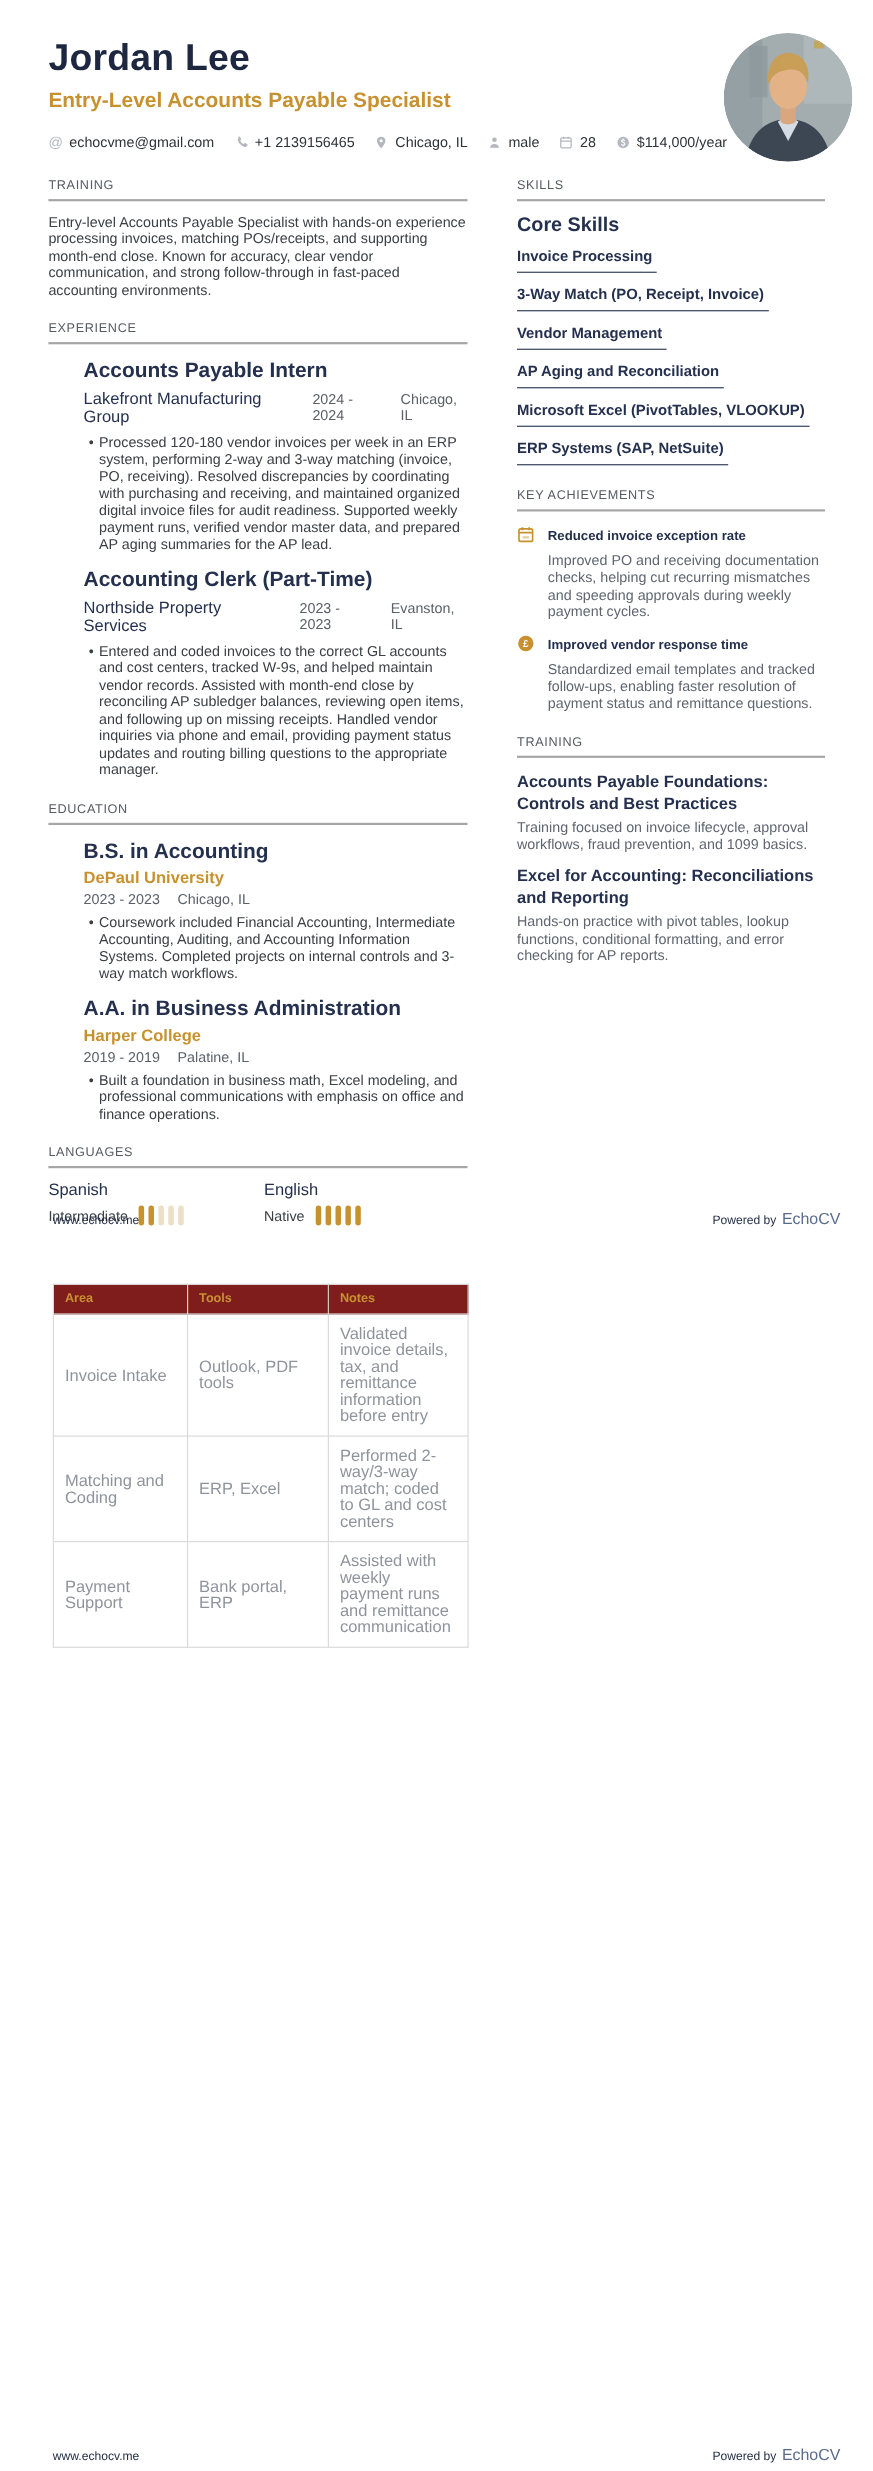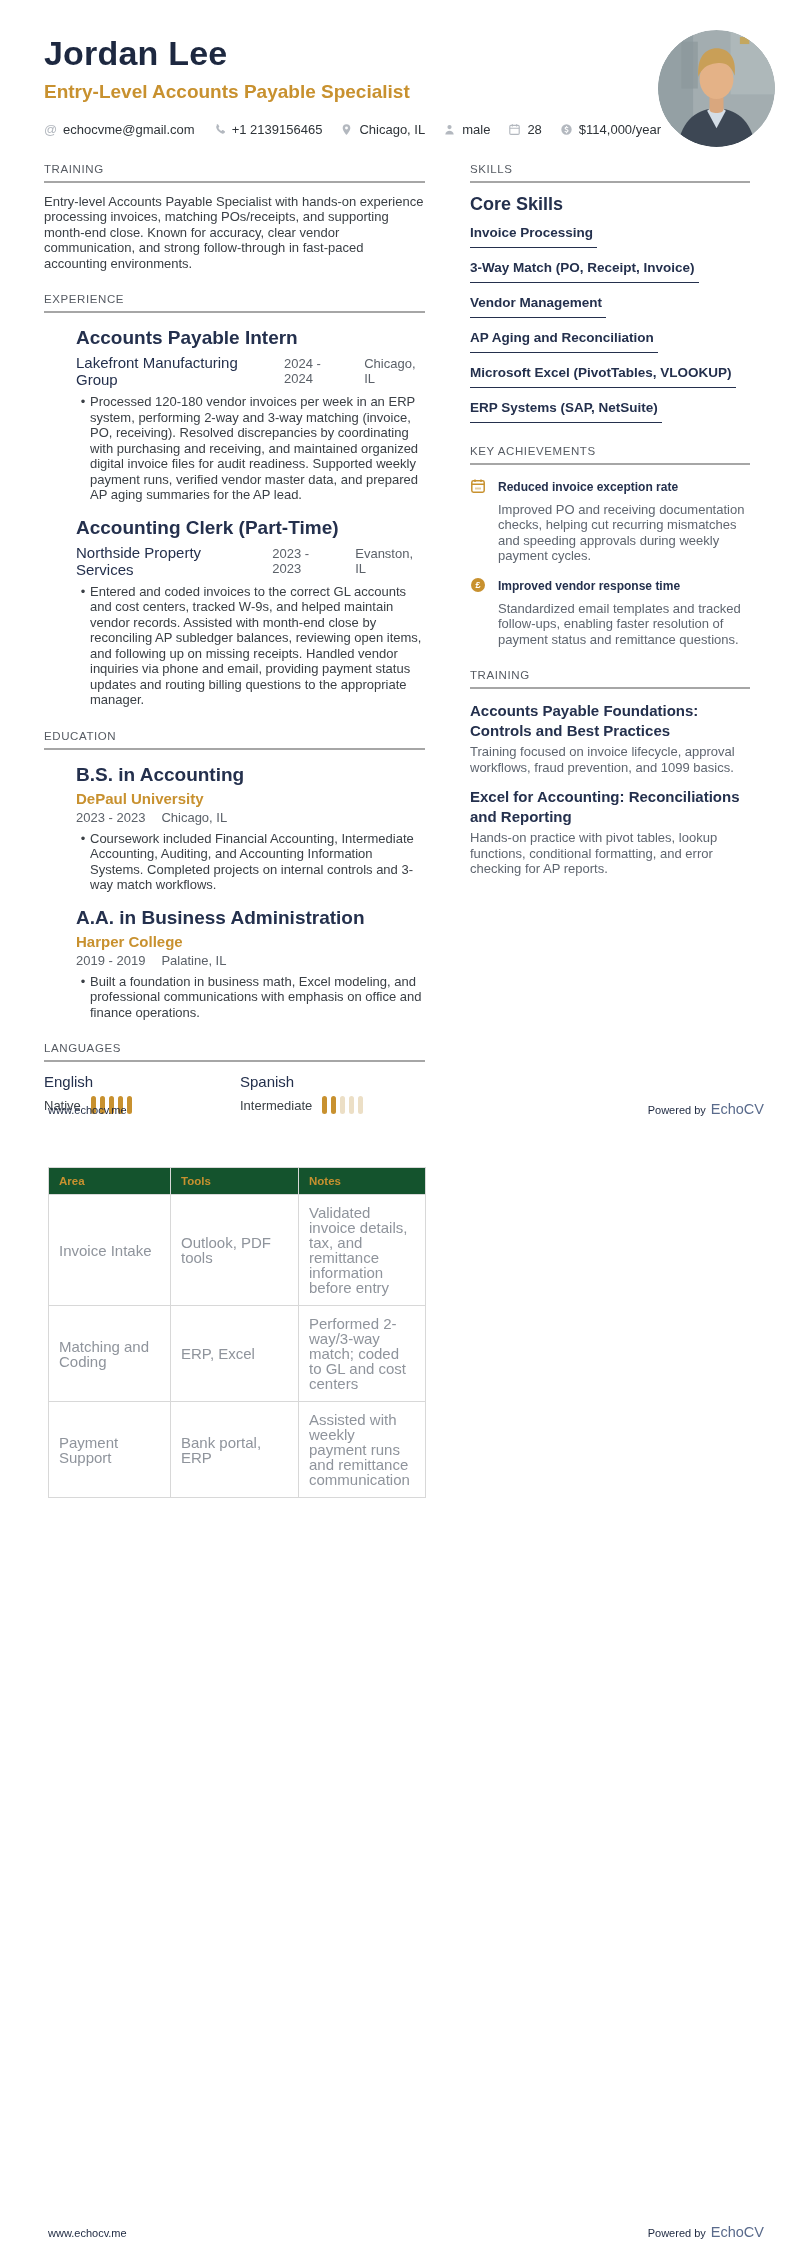--- a/index.html
+++ b/index.html
@@ -93,21 +93,21 @@
   
   .footer { position:absolute; left:48px; right:30px; bottom:5px;
             display:flex; justify-content:space-between; align-items:baseline; }
   .f-site { font-size:11px; color:#1d2840; }
   .f-pwr { font-size:11px; color:#1d2840; }
   .f-brand { font-size:14.5px; color:#5a6b8c; font-weight:500; margin-left:5px; }
 
   
   .xtable { margin:44px 0 0 48px; width:377px; border-collapse:collapse; table-layout:fixed; }
   .xtable th, .xtable td { border:1px solid #d8d8d8; text-align:left; vertical-align:middle; }
-  .xtable th { background:#14532d; padding:7px 10px; font-size:11.5px; font-weight:700; color:#c8912f; }
+  .xtable th { background:#7f1d1d; padding:7px 10px; font-size:11.5px; font-weight:700; color:#c8912f; }
   .xtable td { padding:10px; font-size:15px; line-height:15px; color:#8f949c; font-weight:400; }
   .cw1 { width:122px; } .cw2 { width:128px; } .cw3 { width:127px; }
 </style>
 </head>
 <body>
 
 <div class="page">
 
   <div class="hdr">
     <div class="name">Jordan Lee</div>
@@ -251,42 +251,42 @@
             <span class="dot">•</span>
             <span class="btxt">Built a foundation in business math, Excel modeling, and professional communications with emphasis on office and finance operations.</span>
           </div>
         </div>
       </div>
 
       <div class="sec">
         <div class="sec-label">LANGUAGES</div>
         <div class="langs">
           <div class="lang">
+            <div class="lang-name">Spanish</div>
+            <div class="lang-row">
+              <span class="lang-level">Intermediate</span>
+              <span class="bars">
+                  <span class="bar f"></span>
+                  <span class="bar f"></span>
+                  <span class="bar"></span>
+                  <span class="bar"></span>
+                  <span class="bar"></span>
+                </span>
+            </div>
+          </div>
+          <div class="lang">
             <div class="lang-name">English</div>
             <div class="lang-row">
               <span class="lang-level">Native</span>
               <span class="bars">
                   <span class="bar f"></span>
                   <span class="bar f"></span>
                   <span class="bar f"></span>
                   <span class="bar f"></span>
                   <span class="bar f"></span>
-                </span>
-            </div>
-          </div>
-          <div class="lang">
-            <div class="lang-name">Spanish</div>
-            <div class="lang-row">
-              <span class="lang-level">Intermediate</span>
-              <span class="bars">
-                  <span class="bar f"></span>
-                  <span class="bar f"></span>
-                  <span class="bar"></span>
-                  <span class="bar"></span>
-                  <span class="bar"></span>
                 </span>
             </div>
           </div>
         </div>
       </div>
 
       <div class="add-heading">ADDITIONAL TABLE DATA</div>
     </div>
 
     <div class="col-r">

